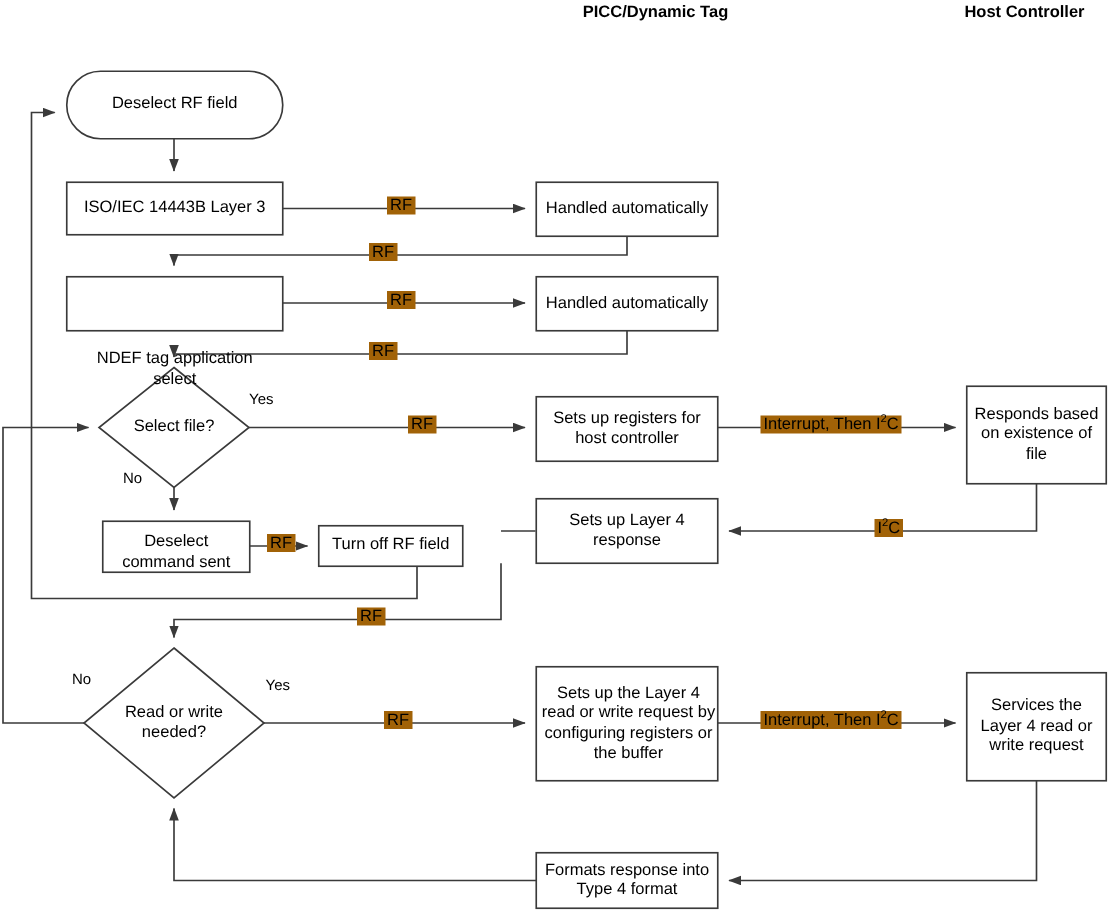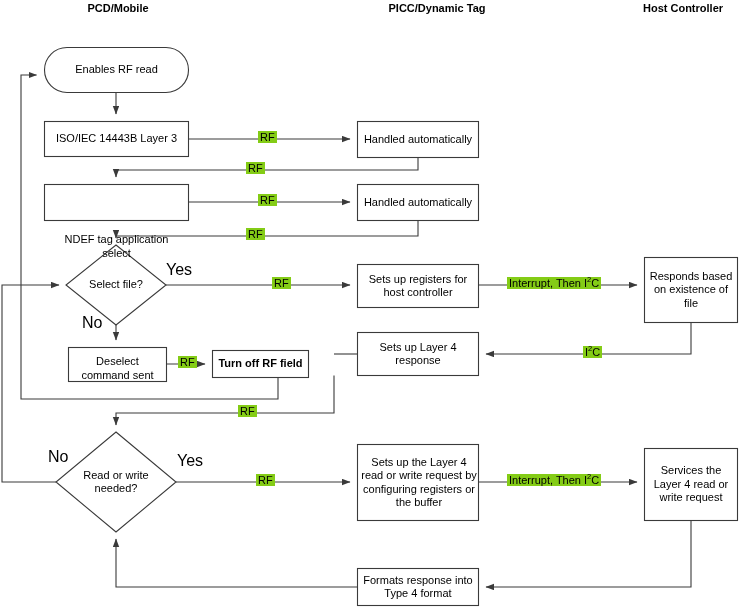--- a/index.html
+++ b/index.html
@@ -11,34 +11,33 @@
     position:absolute;font-size:11px;font-weight:bold;color:#000;
     text-align:center;white-space:nowrap;
   }
   .node-label{
     position:absolute;display:flex;align-items:center;justify-content:center;
     text-align:center;font-size:11px;line-height:1.22;color:#000;
     pointer-events:none;
   }
   .node-label span{display:block;padding:0 3px;}
   .edge-label{
-    position:absolute;font-size:11px;color:#000;background:#84cc16;
+    position:absolute;font-size:11px;color:#000;background:#a16207;
     padding:0 2px;white-space:nowrap;text-align:left;
   }
   .branch-label{
-    position:absolute;font-size:16px;color:#000;white-space:nowrap;
+    position:absolute;font-size:10px;color:#000;white-space:nowrap;
   }
   sup{font-size:0.68em;vertical-align:super;line-height:0;}
 </style>
 </head>
 <body>
 
 <div id="canvas">
 
-  <div class="lane-title" style="left:38px;top:2px;width:160px;">PCD/Mobile</div>
   <div class="lane-title" style="left:352px;top:2px;width:170px;">PICC/Dynamic Tag</div>
   <div class="lane-title" style="left:626px;top:2px;width:114px;">Host Controller</div>
 
   <svg id="flow" viewBox="0 0 742 616">
     <defs>
       <marker id="ah" markerWidth="9" markerHeight="9" refX="8" refY="3.2" orient="auto" markerUnits="userSpaceOnUse">
         <path d="M0,0 L8.5,3.2 L0,6.4 z" fill="#3a3a3a"></path>
       </marker>
     </defs>
 
@@ -94,40 +93,40 @@
       <path d="M478.5,482 L637,482" marker-end="url(#ah)"></path>
 
       <path d="M691,520.5 L691,587 L486,587" marker-end="url(#ah)"></path>
 
       <path d="M357.5,587 L116,587 L116,539" marker-end="url(#ah)"></path>
 
     </g>
   </svg>
 
   <div class="node-label" style="left:44px;top:47px;width:145px;height:46px;">
-    <span>Enables RF read</span>
+    <span>Deselect RF field</span>
     </div>
 
   <div class="node-label" style="left:44px;top:121px;width:145px;height:36px;">
     <span>ISO/IEC 14443B Layer 3</span>
     </div>
 
   <div class="node-label" style="left:46px;top:184px;width:141px;height:37px;margin-top:44px;">
     <span>NDEF tag application select</span>
     </div>
 
   <div class="node-label" style="left:66px;top:265px;width:100px;height:40px;align-items:center;">
     <span>Select file?</span>
     </div>
 
   <div class="node-label" style="left:68px;top:351px;width:99px;height:35px;">
     <span>Deselect command sent</span>
     </div>
 
-  <div class="node-label" style="left:212px;top:350px;width:97px;height:28px;font-weight:bold;">
+  <div class="node-label" style="left:212px;top:350px;width:97px;height:28px;">
     <span>Turn off RF field</span>
     </div>
 
   <div class="node-label" style="left:61px;top:460px;width:110px;height:44px;">
     <span>Read or write needed?</span>
     </div>
 
   <div class="node-label" style="left:357px;top:121px;width:122px;height:37px;">
     <span>Handled automatically</span>
     </div>

